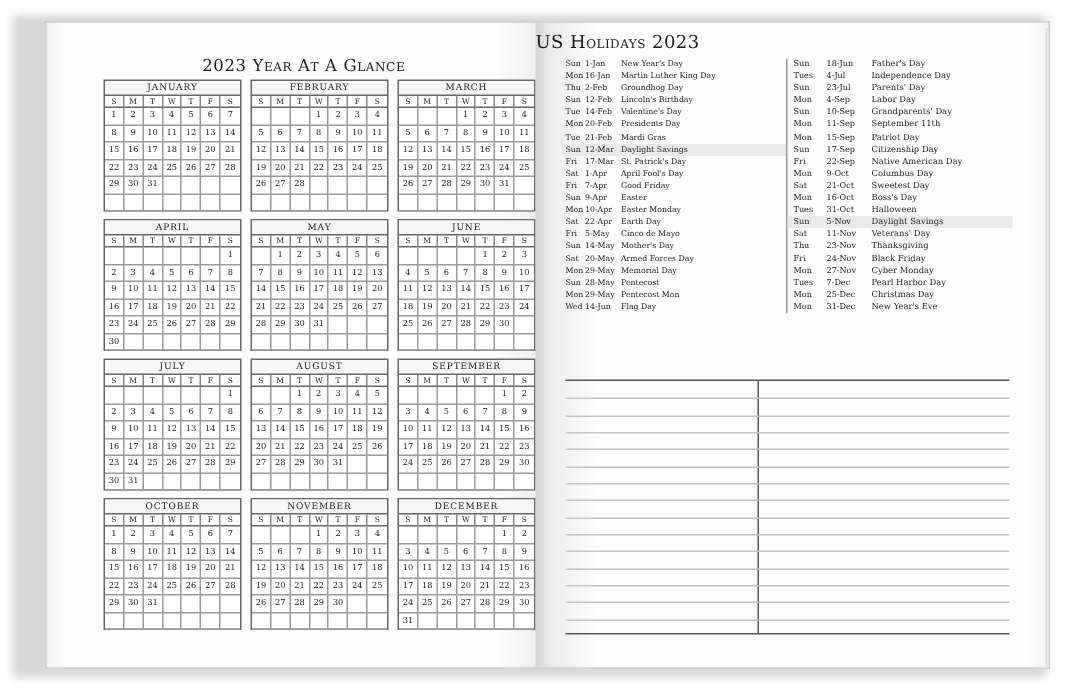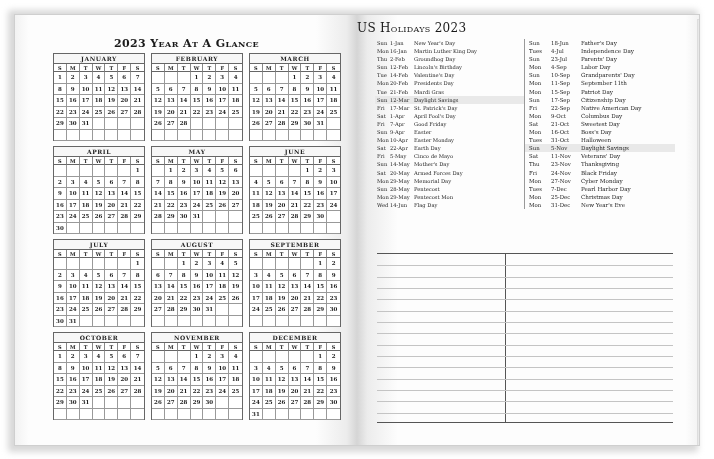--- a/index.html
+++ b/index.html
@@ -2,22 +2,22 @@
 <html><head>
 <meta charset="utf-8">
 <style>
   * { box-sizing: border-box; margin: 0; padding: 0; }
   html, body { width: 714px; height: 459px; background: #ffffff; overflow: hidden; }
   body { position: relative; font-family: "DejaVu Serif", serif; color: #222; }
 
   .book { position: absolute; left: 14px; top: 14px; width: 686px; height: 436px; }
   .book-shadow { position: absolute; left: 8px; top: 10px; width: 690px; height: 442px; background: #d8d8d8; border-radius: 3px; filter: blur(3px); }
   .page { position: absolute; top: 0; height: 432px; background: #fdfdfd; border: 1px solid #cfcfcf; overflow: hidden; }
-  .page.left { left: 0; width: 343px; border-right: none;
-    background: linear-gradient(to right, #f2f2f2 0%, #fdfdfd 4%, #fdfdfd 88%, #ececec 97%, #d5d5d5 100%); font-weight: bold; }
+  .page.left { left: 16px; width: 343px; border-right: none;
+    background: linear-gradient(to right, #f2f2f2 0%, #fdfdfd 4%, #fdfdfd 88%, #ececec 97%, #d5d5d5 100%); }
   .page.right { left: 343px; width: 343px; border-left: none;
     background: linear-gradient(to left, #f2f2f2 0%, #fdfdfd 4%, #fdfdfd 88%, #ececec 97%, #d5d5d5 100%); }
   .page-edges { position: absolute; right: -6px; top: 4px; width: 8px; height: 428px; background: repeating-linear-gradient(to right, #e8e8e8 0 1px, #fafafa 1px 2px); border: 1px solid #ddd; }
 
   
   .year-title { position: absolute; left: 0; width: 343px; top: 22px; text-align: center; font-size: 11px; letter-spacing: 0.4px; font-variant: small-caps; color: #1a1a1a; }
   .months { position: absolute; left: 38px; top: 38px; width: 288px; display: grid; grid-template-columns: repeat(3, 92px); column-gap: 6px; row-gap: 5px; }
   .month { border: 1px solid #666; height: 88px; background: #fff; }
   .month-name { font-size: 6px; text-align: center; height: 10px; line-height: 10px; letter-spacing: 0.6px; border-bottom: 1px solid #666; background: #f7f7f7; }
   .grid { display: grid; grid-template-columns: repeat(7, 1fr); }

